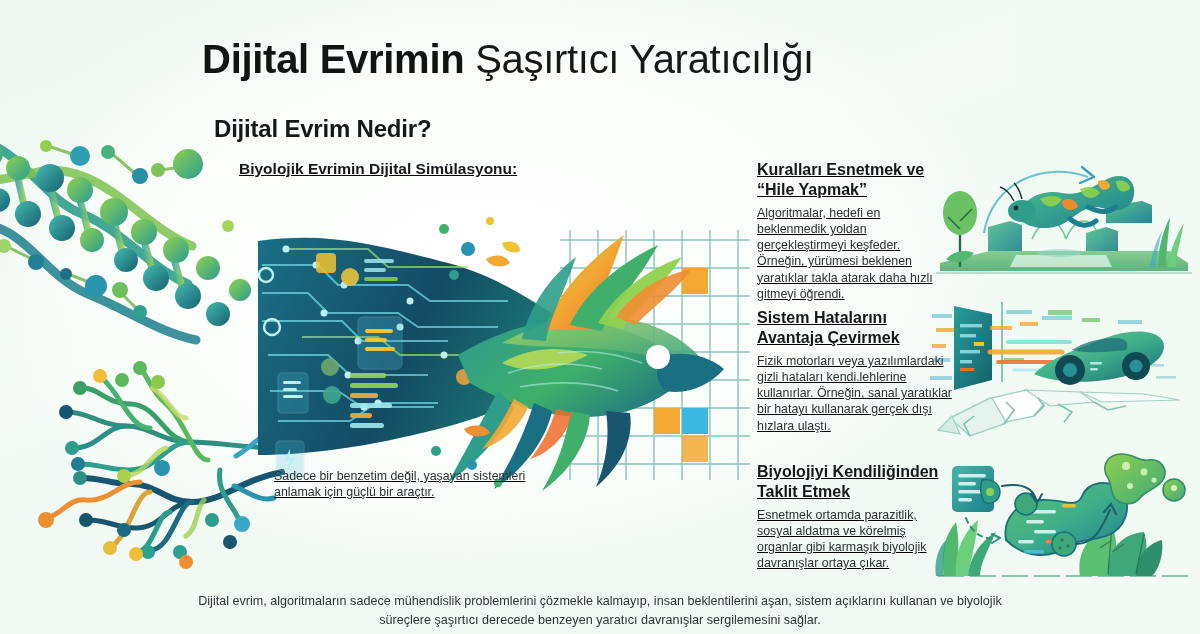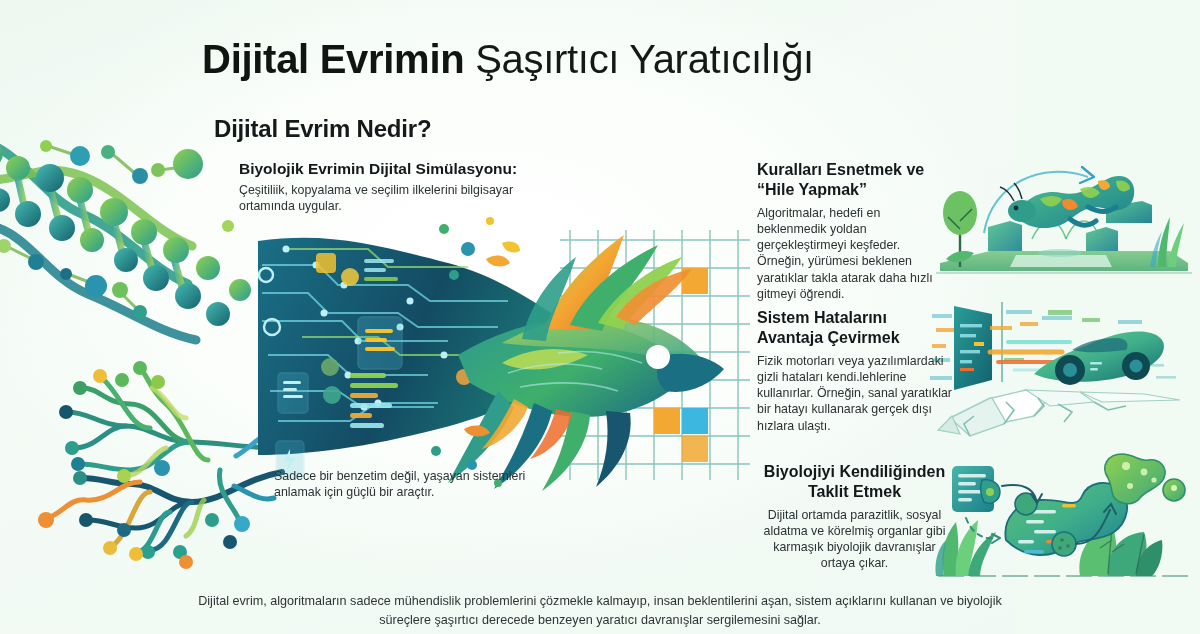--- a/index.html
+++ b/index.html
@@ -26,34 +26,34 @@
 
   
   .col-head{
     position:absolute;font-size:24px;font-weight:bold;color:#16191a;
     letter-spacing:-0.2px;white-space:nowrap;
   }
   #head-left{left:214px;top:115px;}
   #head-right{left:731px;top:115px;}
 
   
-  .block{position:absolute;}
+  .block{position:absolute;text-decoration:underline;}
   .block .h{
     font-size:15.5px;font-weight:bold;color:#14181a;line-height:1.22;
     margin:0 0 3px 0;
   }
   .block .p{
     font-size:12.4px;color:#2b3234;line-height:1.3;margin:0;
     font-weight:400;
   }
   #blk-l1{left:239px;top:160px;width:300px;}
   #blk-l2{left:274px;top:468px;width:270px;}
   #blk-r1{left:757px;top:160px;width:190px;}
   #blk-r2{left:757px;top:308px;width:195px;}
-  #blk-r3{left:757px;top:462px;width:195px;text-align:center;}
+  #blk-r3{left:757px;top:462px;width:195px;}
   #blk-r1 .h,#blk-r2 .h,#blk-r3 .h{font-size:16px;line-height:1.25;margin-bottom:5px;}
 
   
   .footer{
     position:absolute;left:190px;width:820px;top:592px;
     text-align:center;font-size:12.6px;line-height:1.5;color:#2d3436;
   }
 
   
   .art{position:absolute;pointer-events:none;}
@@ -595,37 +595,36 @@
 
   <h1 class="title">
     <span class="b">Dijital Evrimin</span>
     <span class="l">Şaşırtıcı Yaratıcılığı</span>
   </h1>
 
   <div class="col-head" id="head-left">Dijital Evrim Nedir?</div>
 
   <div class="block" id="blk-l1">
     <p class="h">Biyolojik Evrimin Dijital Simülasyonu:</p>
-    <p class="p">Çeşitiliik, kopyalama ve seçilim ilkelerini bilgisayar ortamında uygular.</p>
   </div>
 
   <div class="block" id="blk-l2">
     <p class="p">Sadece bir benzetim değil, yaşayan sistemleri anlamak için güçlü bir araçtır.</p>
   </div>
 
   <div class="block" id="blk-r1">
     <p class="h">Kuralları Esnetmek ve “Hile Yapmak”</p>
     <p class="p">Algoritmalar, hedefi en beklenmedik yoldan gerçekleştirmeyi keşfeder. Örneğin, yürümesi beklenen yaratıklar takla atarak daha hızlı gitmeyi öğrendi.</p>
   </div>
 
   <div class="block" id="blk-r2">
     <p class="h">Sistem Hatalarını Avantaja Çevirmek</p>
     <p class="p">Fizik motorları veya yazılımlardaki gizli hataları kendi.lehlerine kullanırlar. Örneğin, sanal yaratıklar bir hatayı kullanarak gerçek dışı hızlara ulaştı.</p>
   </div>
 
   <div class="block" id="blk-r3">
     <p class="h">Biyolojiyi Kendiliğinden Taklit Etmek</p>
-    <p class="p">Dijital ortamda parazitlik, sosyal aldatma ve körelmiş organlar gibi karmaşık biyolojik davranışlar ortaya çıkar.</p>
+    <p class="p">Esnetmek ortamda parazitlik, sosyal aldatma ve körelmiş organlar gibi karmaşık biyolojik davranışlar ortaya çıkar.</p>
   </div>
 
   <div class="footer">Dijital evrim, algoritmaların sadece mühendislik problemlerini çözmekle kalmayıp, insan beklentilerini aşan, sistem açıklarını kullanan ve biyolojik süreçlere şaşırtıcı derecede benzeyen yaratıcı davranışlar sergilemesini sağlar.</div>
 
 </div>
 
 </body></html>

